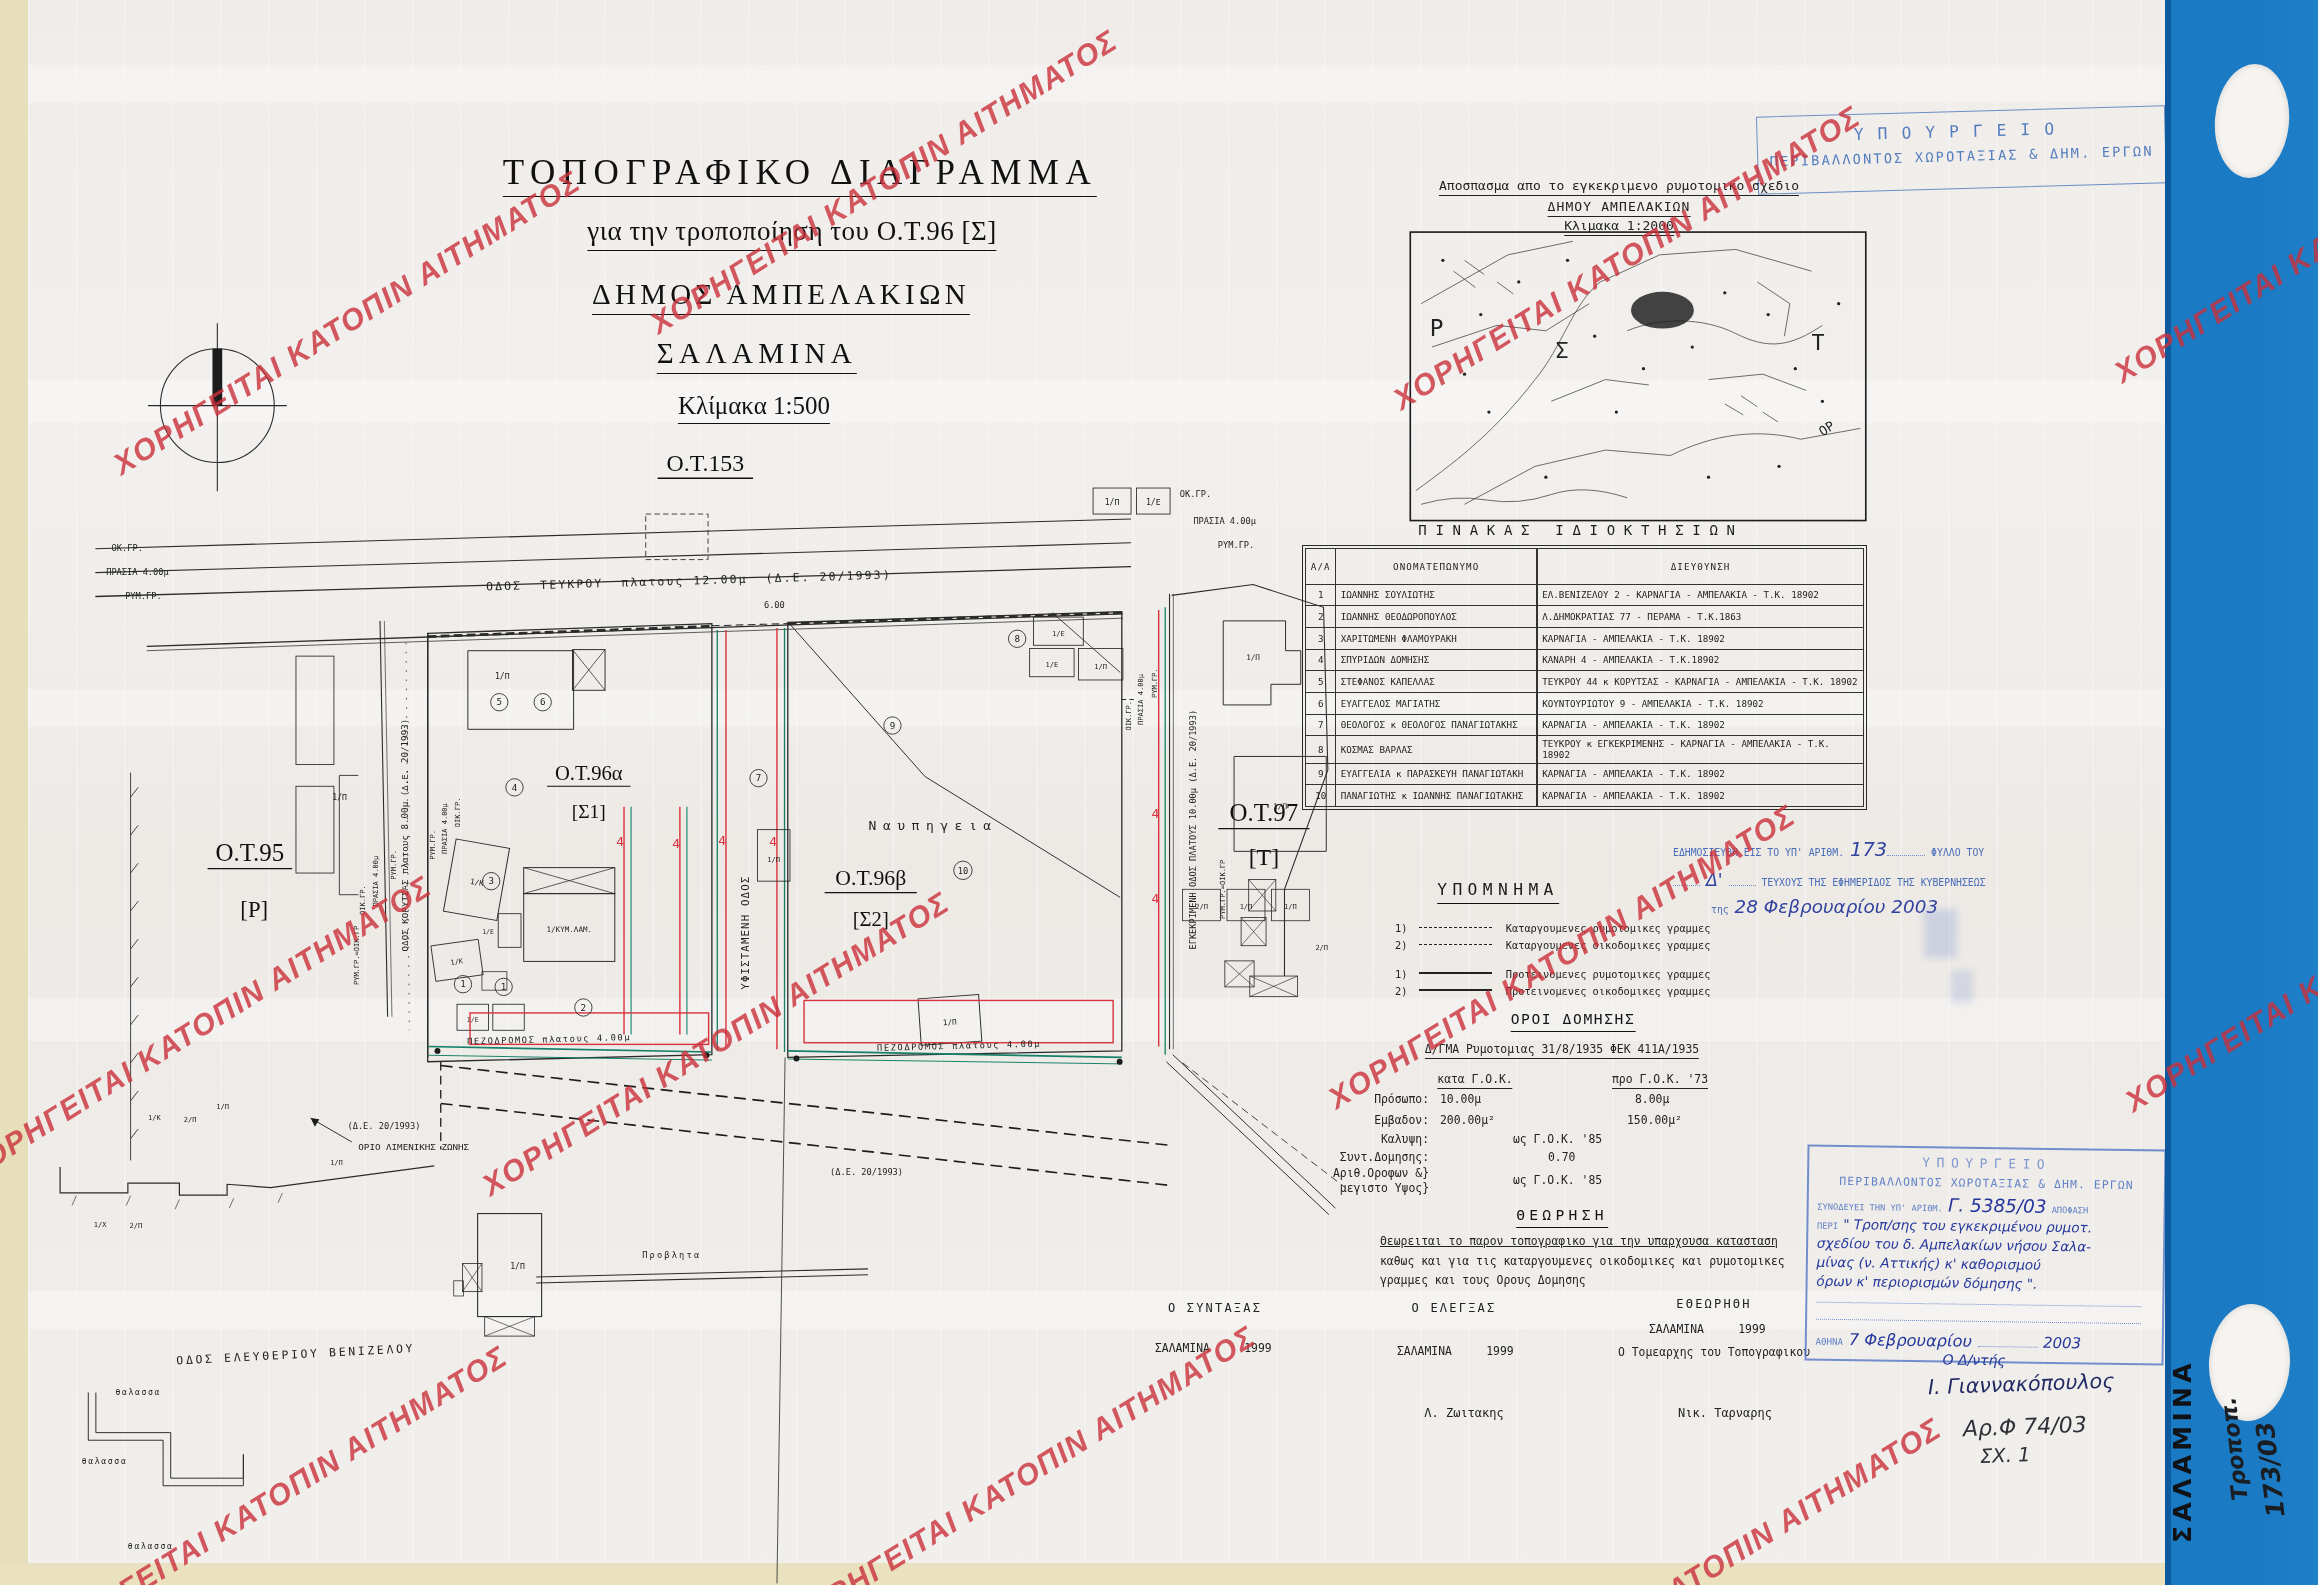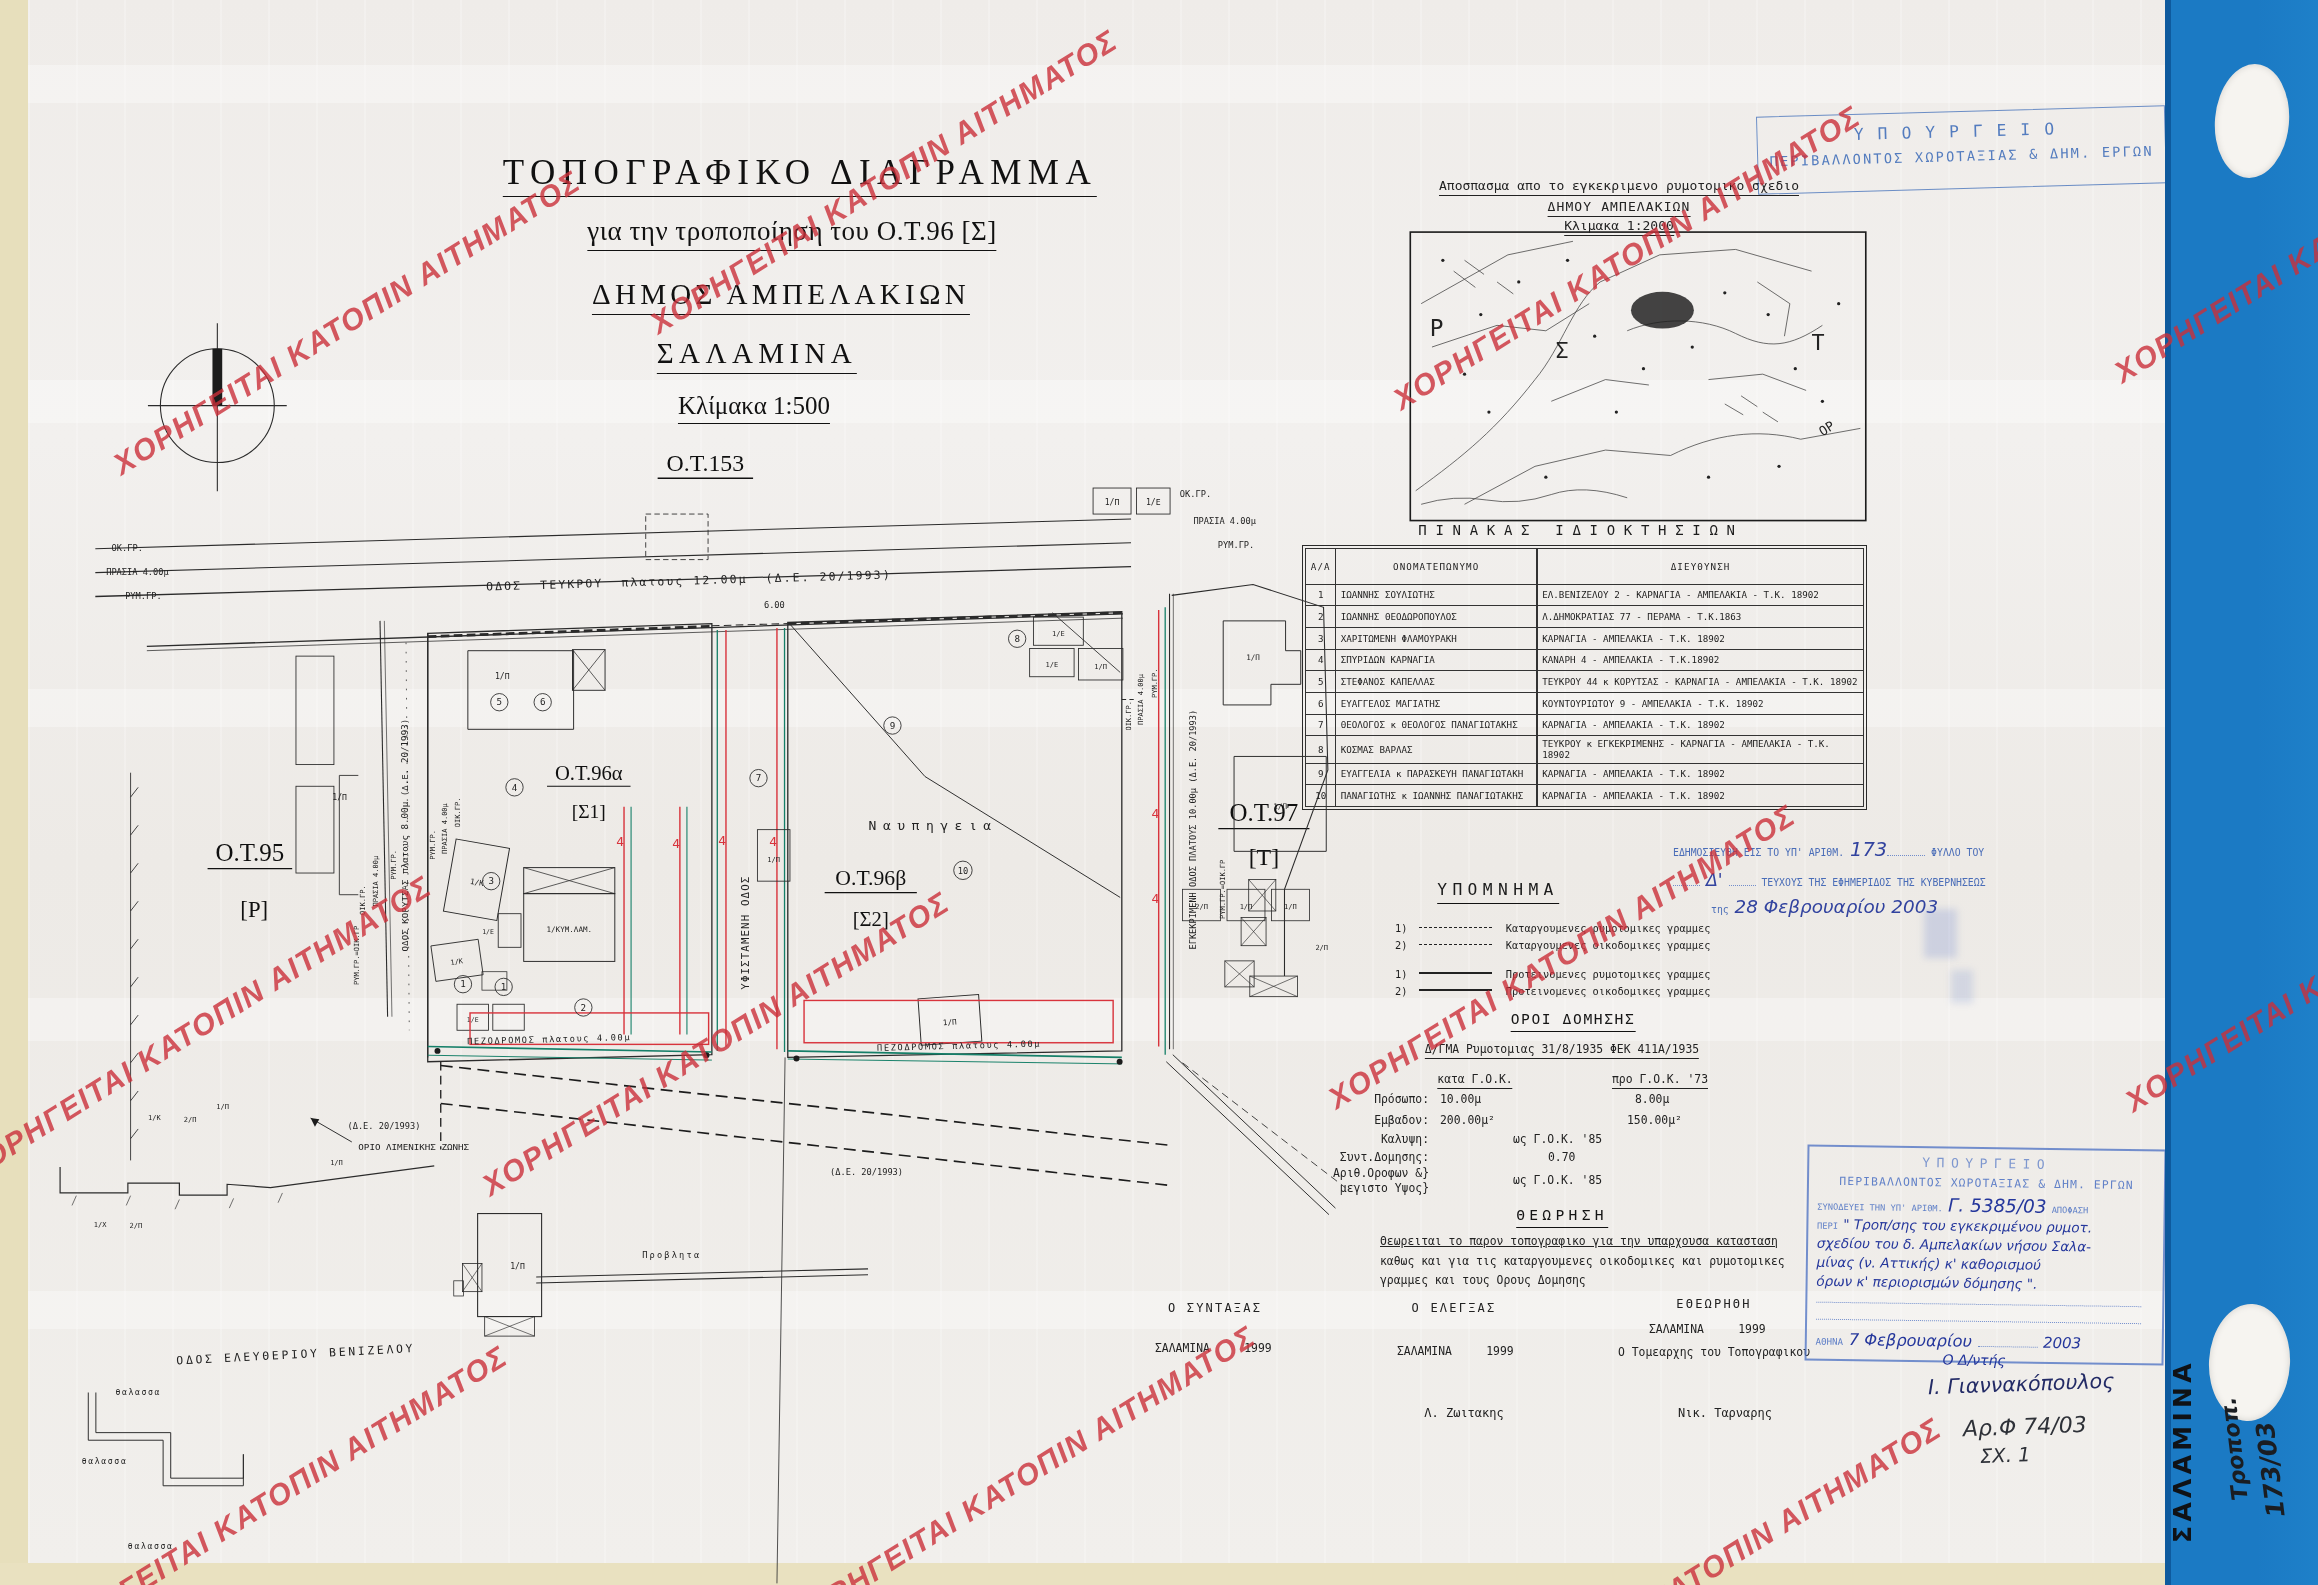--- a/index.html
+++ b/index.html
@@ -451,21 +451,21 @@
           <td class="c2">ΙΩΑΝΝΗΣ ΘΕΟΔΩΡΟΠΟΥΛΟΣ</td>
           <td class="c3">Λ.ΔΗΜΟΚΡΑΤΙΑΣ 77 - ΠΕΡΑΜΑ - Τ.Κ.1863</td>
         </tr>
       <tr>
           <td class="c1">3</td>
           <td class="c2">ΧΑΡΙΤΩΜΕΝΗ ΦΛΑΜΟΥΡΑΚΗ</td>
           <td class="c3">ΚΑΡΝΑΓΙΑ - ΑΜΠΕΛΑΚΙΑ - Τ.Κ. 18902</td>
         </tr>
       <tr>
           <td class="c1">4</td>
-          <td class="c2">ΣΠΥΡΙΔΩΝ ΚΑΡΝΑΓΙΑ</td>
+          <td class="c2">ΣΠΥΡΙΔΩΝ ΔΟΜΗΣΗΣ</td>
           <td class="c3">ΚΑΝΑΡΗ 4 - ΑΜΠΕΛΑΚΙΑ - Τ.Κ.18902</td>
         </tr>
       <tr>
           <td class="c1">5</td>
           <td class="c2">ΣΤΕΦΑΝΟΣ ΚΑΠΕΛΛΑΣ</td>
           <td class="c3">ΤΕΥΚΡΟΥ 44 κ ΚΟΡΥΤΣΑΣ - ΚΑΡΝΑΓΙΑ - ΑΜΠΕΛΑΚΙΑ - Τ.Κ. 18902</td>
         </tr>
       <tr>
           <td class="c1">6</td>
           <td class="c2">ΕΥΑΓΓΕΛΟΣ ΜΑΓΙΑΤΗΣ</td>

